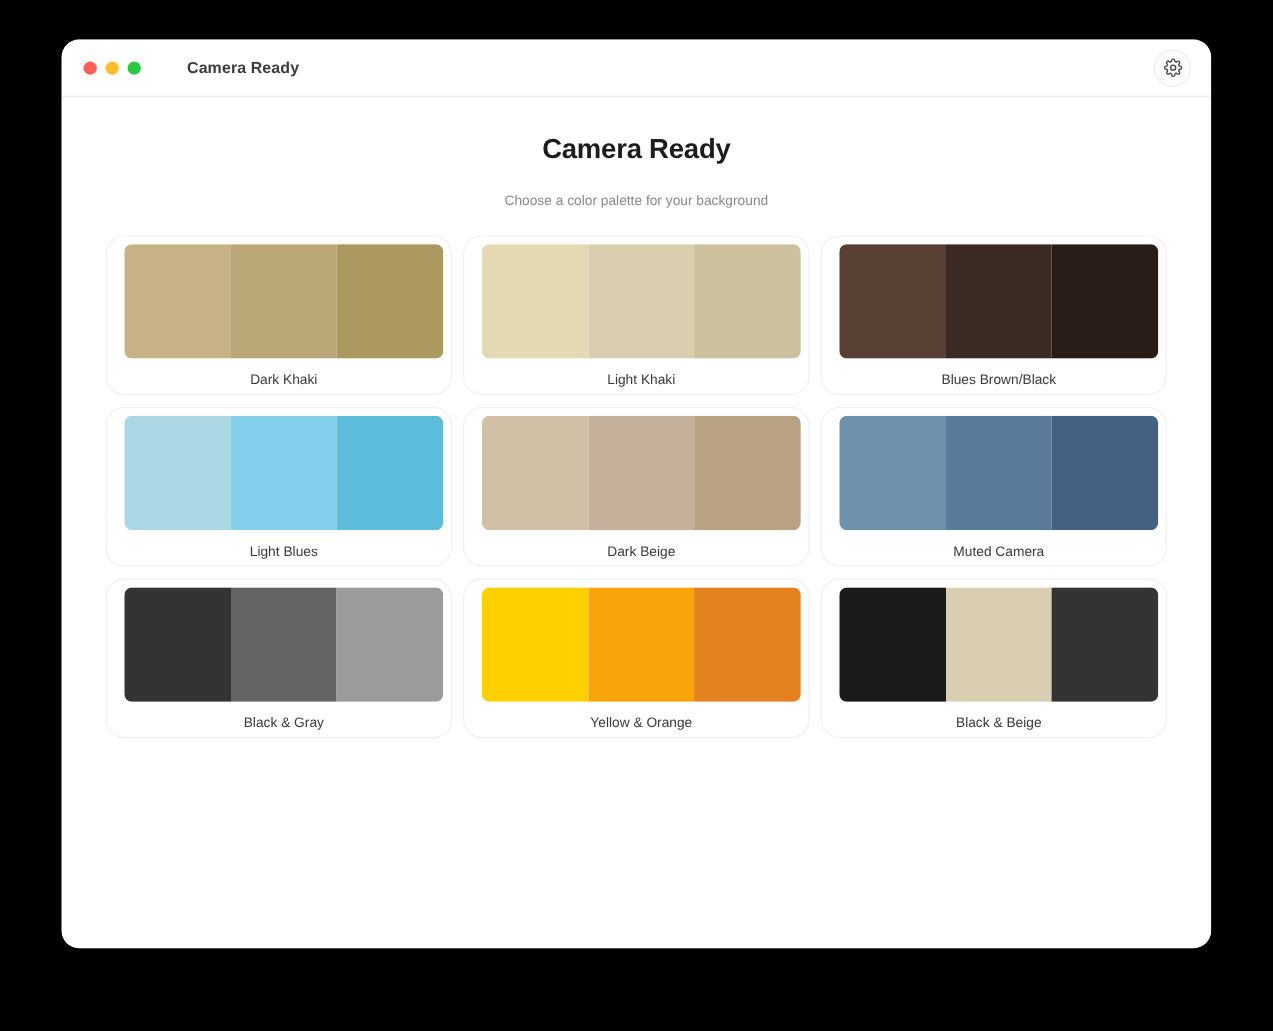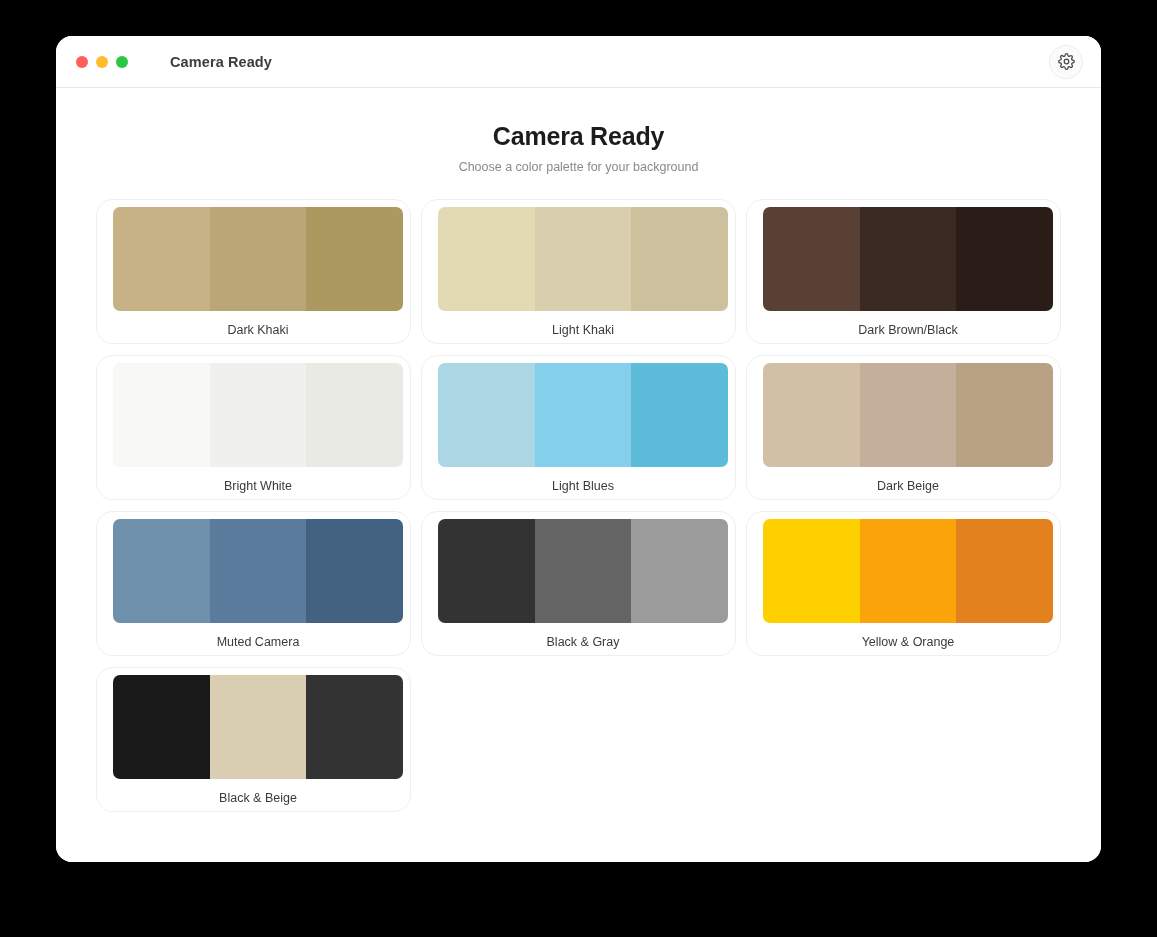--- a/index.html
+++ b/index.html
@@ -90,21 +90,21 @@
   #page-title {
     text-align: center;
     font-size: 25px;
     font-weight: bold;
     color: #1c1c1e;
     letter-spacing: -0.2px;
   }
 
   #page-subtitle {
     text-align: center;
-    margin-top: 9px;
+    margin-top: 24px;
     font-size: 12.5px;
     color: #8a8a8e;
   }
 
   
   #palette-grid {
     margin-top: 25px;
     display: grid;
     grid-template-columns: repeat(3, 1fr);
     column-gap: 10px;
@@ -185,29 +185,21 @@
             <div class="swatch" style="background: rgb(205, 192, 156);"></div>
           </div>
           <div class="palette-label">Light Khaki</div>
         </div>
         <div class="palette-card">
           <div class="swatch-strip">
             <div class="swatch" style="background: rgb(89, 64, 53);"></div>
             <div class="swatch" style="background: rgb(58, 42, 35);"></div>
             <div class="swatch" style="background: rgb(42, 28, 23);"></div>
           </div>
-          <div class="palette-label">Dark Brown/Black</div>
-        </div>
-        <div class="palette-card">
-          <div class="swatch-strip">
-            <div class="swatch" style="background: rgb(248, 248, 245);"></div>
-            <div class="swatch" style="background: rgb(240, 241, 237);"></div>
-            <div class="swatch" style="background: rgb(233, 234, 228);"></div>
-          </div>
-          <div class="palette-label">Bright White</div>
+          <div class="palette-label">Blues Brown/Black</div>
         </div>
         <div class="palette-card">
           <div class="swatch-strip">
             <div class="swatch" style="background: rgb(171, 215, 228);"></div>
             <div class="swatch" style="background: rgb(132, 207, 235);"></div>
             <div class="swatch" style="background: rgb(92, 188, 218);"></div>
           </div>
           <div class="palette-label">Light Blues</div>
         </div>
         <div class="palette-card">

